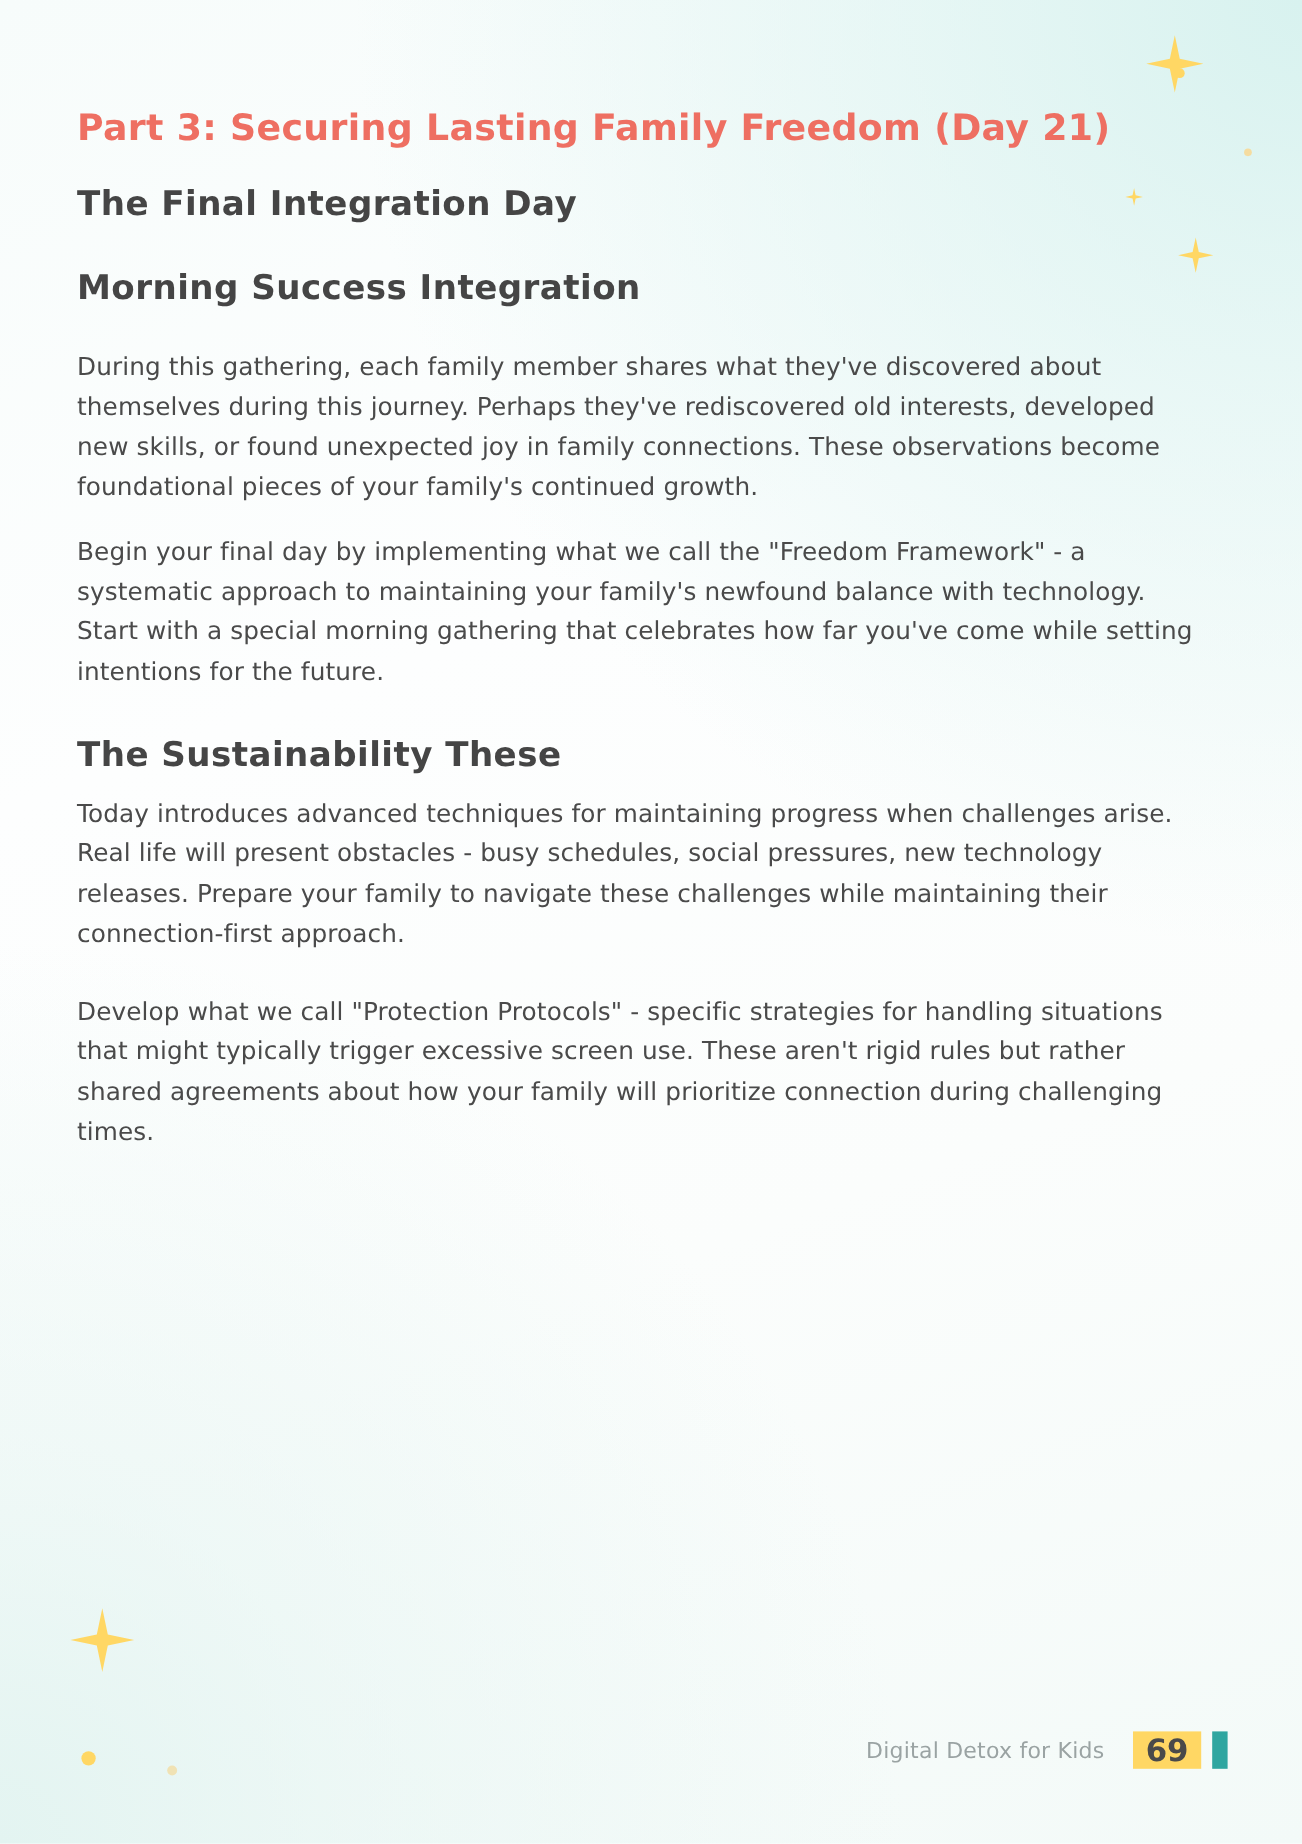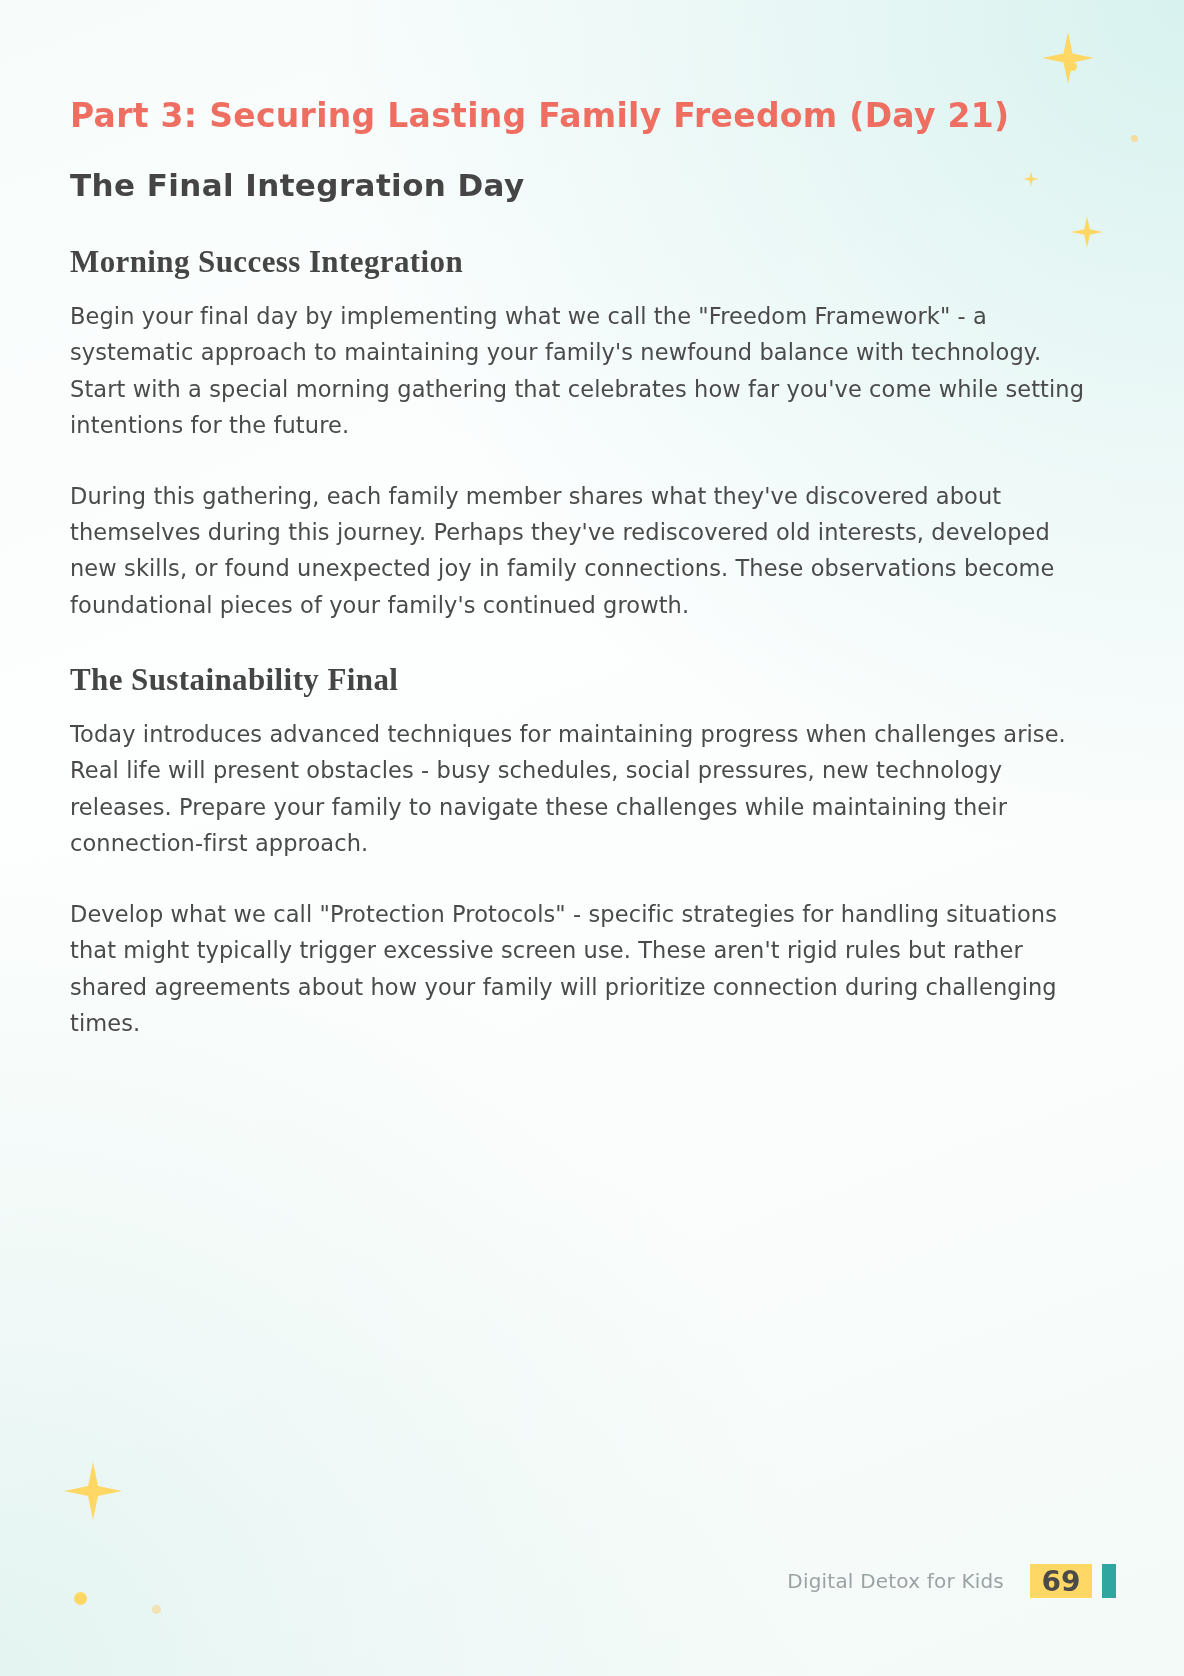--- a/index.html
+++ b/index.html
@@ -41,37 +41,36 @@
   h2.section-heading {
     font-size: 31px;
     line-height: 1.25;
     color: #454545;
     font-weight: 700;
     letter-spacing: 0.4px;
     margin: 0 0 16px 0;
   }
   h2.section-heading.spaced {
     margin-top: 38px;
-    font-family: Liberation Serif, serif;
   }
   p.body-text {
     font-size: 22.5px;
     line-height: 1.62;
     color: #4a4a4a;
     margin: 0 0 22px 0;
     letter-spacing: 0.1px;
   }
   p.body-text.gap {
     margin-top: 34px;
   }
   
   .footer {
     position: absolute;
     right: 68px;
-    bottom: 78px;
+    bottom: 68px;
     display: flex;
     align-items: center;
     height: 34px;
   }
   .footer-title {
     font-size: 20px;
     color: #9aa3a3;
     margin-right: 26px;
     letter-spacing: 0.2px;
   }
@@ -135,24 +134,24 @@
   <div class="dot" style="left:74px; top:1592px; width:13px; height:13px; background:#ffd764;"></div>
   <div class="dot" style="left:152px; top:1605px; width:9px; height:9px; background:#f0e2b4;"></div>
 
   <div class="content">
 
     <h1 class="part-title">Part 3: Securing Lasting Family Freedom (Day 21)</h1>
 
     <h2 class="section-heading">The Final Integration Day</h2>
 
     <h2 class="section-heading spaced">Morning Success Integration</h2>
+    <p class="body-text gap">During this gathering, each family member shares what they've discovered about themselves during this journey. Perhaps they've rediscovered old interests, developed new skills, or found unexpected joy in family connections. These observations become foundational pieces of your family's continued growth.</p>
     <p class="body-text">Begin your final day by implementing what we call the "Freedom Framework" - a systematic approach to maintaining your family's newfound balance with technology. Start with a special morning gathering that celebrates how far you've come while setting intentions for the future.</p>
-    <p class="body-text gap">During this gathering, each family member shares what they've discovered about themselves during this journey. Perhaps they've rediscovered old interests, developed new skills, or found unexpected joy in family connections. These observations become foundational pieces of your family's continued growth.</p>
 
-    <h2 class="section-heading spaced">The Sustainability Final</h2>
+    <h2 class="section-heading spaced">The Sustainability These</h2>
     <p class="body-text">Today introduces advanced techniques for maintaining progress when challenges arise. Real life will present obstacles - busy schedules, social pressures, new technology releases. Prepare your family to navigate these challenges while maintaining their connection-first approach.</p>
     <p class="body-text gap">Develop what we call "Protection Protocols" - specific strategies for handling situations that might typically trigger excessive screen use. These aren't rigid rules but rather shared agreements about how your family will prioritize connection during challenging times.</p>
 
   </div>
 
   <div class="footer">
     <span class="footer-title">Digital Detox for Kids</span>
     <span class="page-num-box">69</span>
     <span class="footer-tab"></span>
   </div>

